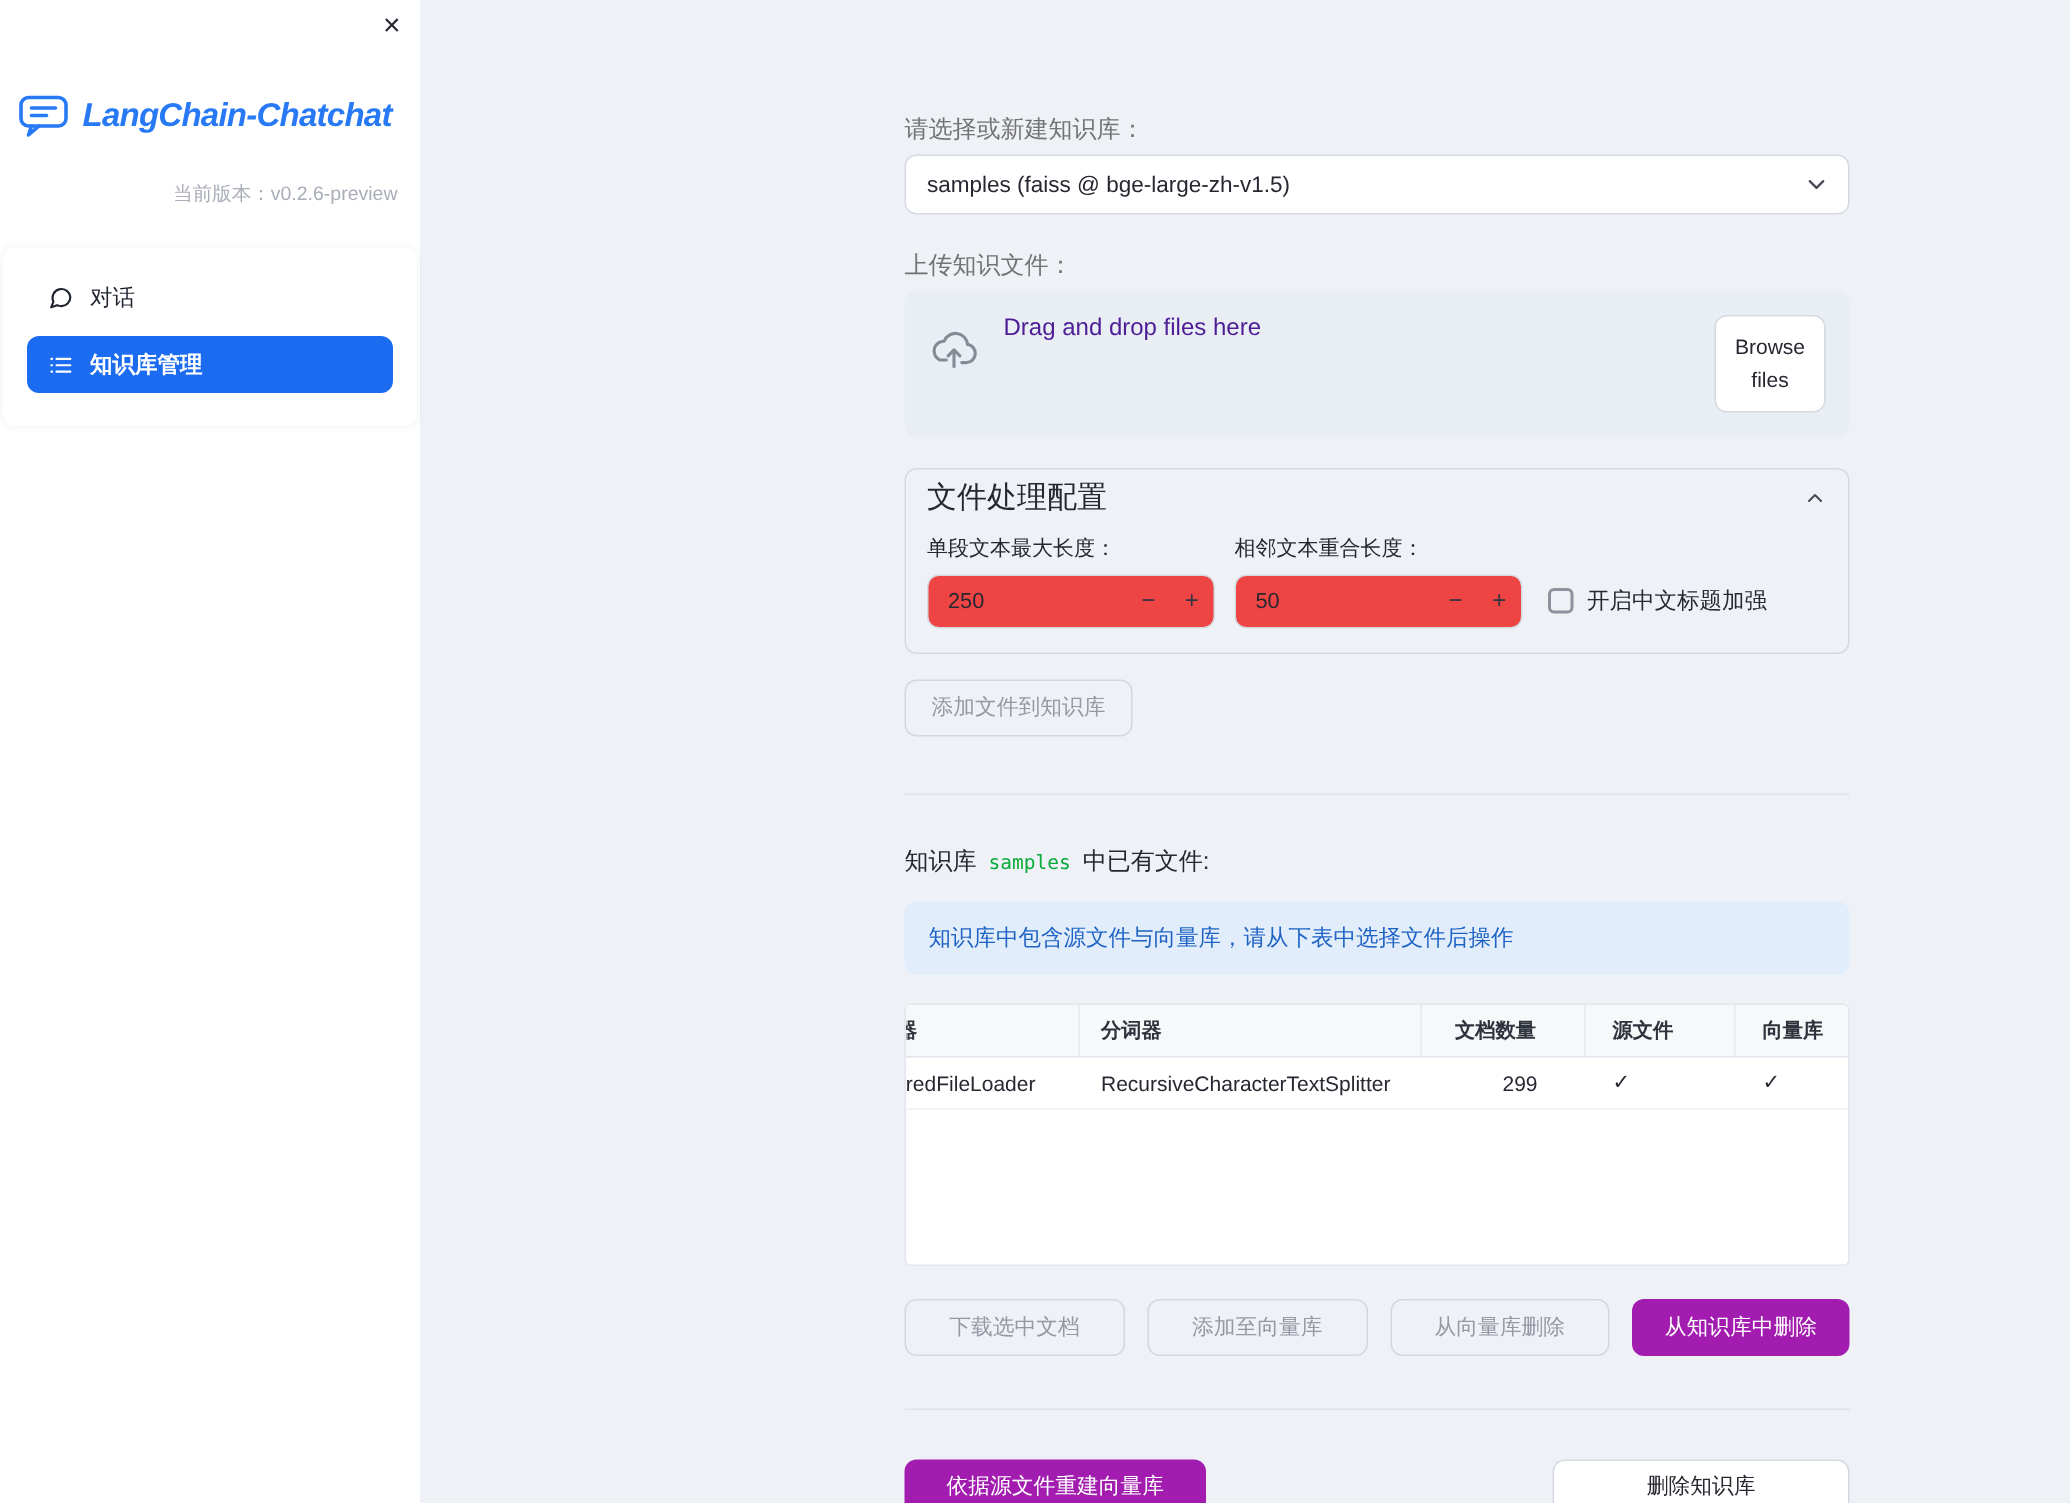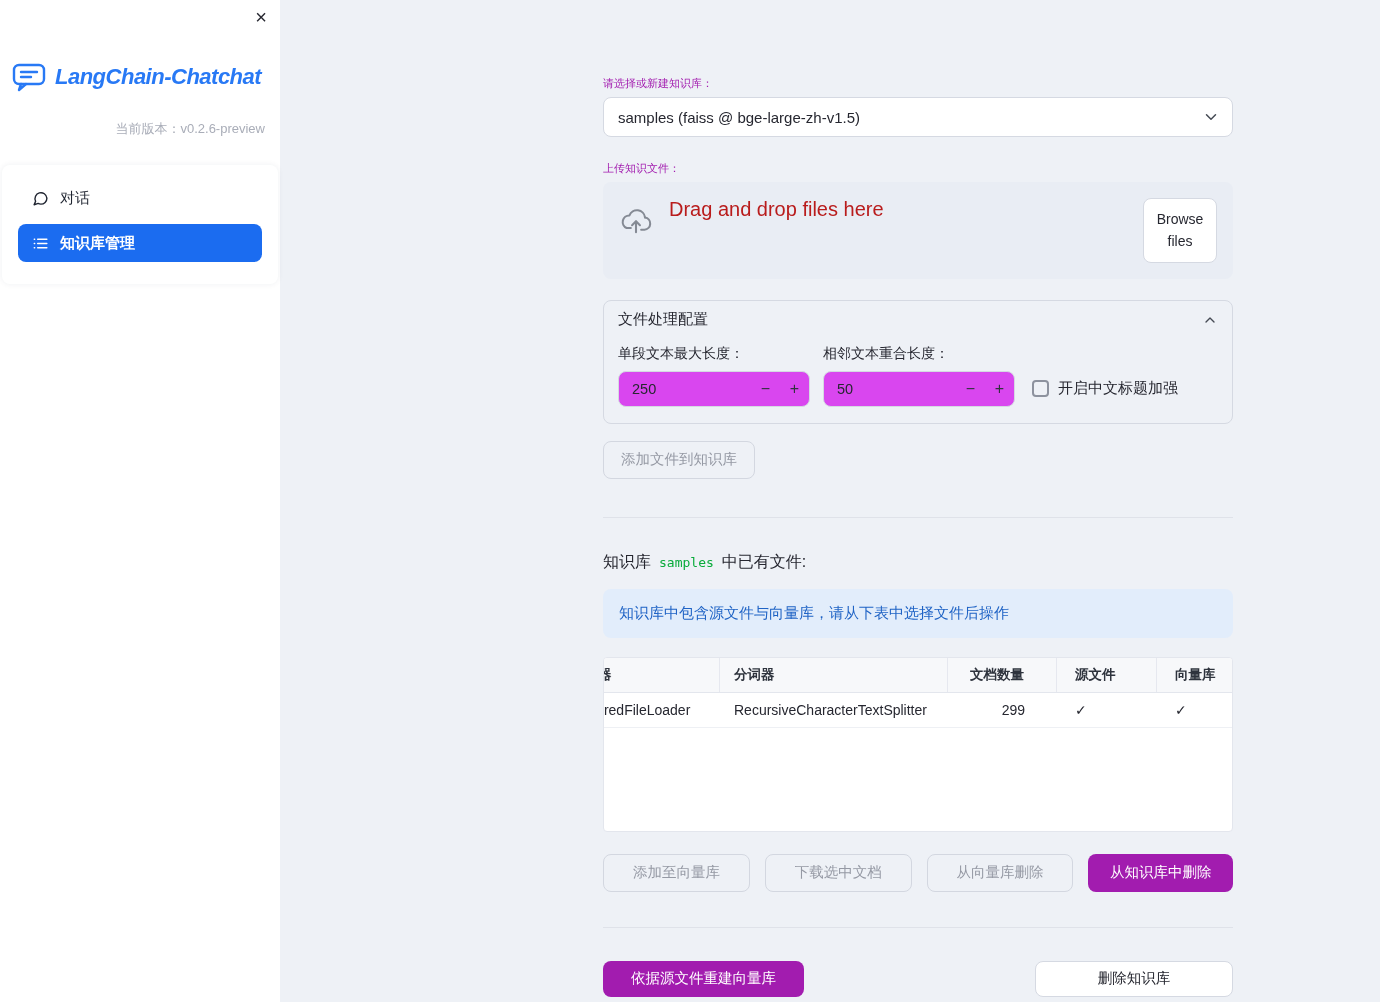--- a/index.html
+++ b/index.html
@@ -52,56 +52,56 @@
   .menu-item.active { background: #1b6cf0; color: #ffffff; font-weight: 600; }
   .menu-item .mi-icon { display:flex; align-items:center; }
 
   
   .main {
     flex: 1; height: 100%;
     padding: 76px 0 0 323px;
   }
   .content { width: 630px; }
 
-  .w-label { font-size: 11px; color: #a21caf; margin-bottom: 6px; }
+  .w-label { font-size: 16px; color: #737373; margin-bottom: 6px; }
 
   .selectbox {
     height: 40px; background: #fff;
     border: 1px solid #d5d9e2; border-radius: 8px;
     display: flex; align-items: center; justify-content: space-between;
     padding: 0 12px 0 14px; font-size: 15px; cursor: pointer;
     margin-bottom: 24px;
   }
 
   .uploader {
     background: #e9edf4; border-radius: 8px;
     padding: 16px; display: flex; align-items: flex-start; gap: 16px;
     margin-bottom: 21px;
   }
   .cloud-wrap { padding-top: 8px; }
   .drop-texts { flex: 1; }
-  .drop-title { font-size: 20px; color: #b91c1c; margin-bottom: 7px; }
+  .drop-title { font-size: 16px; color: #4c1d95; margin-bottom: 7px; }
   .drop-limit { font-size: 12px; color: #7f838d; line-height: 1.4; max-width: 478px; }
   .browse-btn {
     flex-shrink: 0; width: 74px;
     background: #fff; border: 1px solid #d5d9e2; border-radius: 8px;
     padding: 9px 10px; font-size: 14px; color: #262730; text-align: center;
     line-height: 1.6; cursor: pointer; font-family: inherit;
   }
 
   .expander { border: 1px solid #d5d9e2; border-radius: 8px; margin-bottom: 17px; }
   .exp-header {
     height: 38px; display: flex; align-items: center; justify-content: space-between;
-    padding: 0 14px; font-size: 15px; cursor: pointer;
+    padding: 0 14px; font-size: 20px; cursor: pointer;
   }
   .exp-body { padding: 6px 14px 16px 14px; display: flex; align-items: flex-end; gap: 13px; }
   .num-group { }
   .num-label { font-size: 14px; margin-bottom: 8px; }
   .num-input {
-    width: 192px; height: 36px; background: #d946ef;
+    width: 192px; height: 36px; background: #ef4444;
     border: 1px solid #d5d9e2; border-radius: 8px;
     display: flex; align-items: center;
   }
   .num-value { flex: 1; padding-left: 13px; font-size: 14.5px; }
   .step-btn {
     width: 29px; text-align: center; font-size: 16px; color: #31333f;
     background: none; border: none; cursor: pointer; font-family: inherit;
   }
   .checkbox-row { display: flex; align-items: center; gap: 9px; margin: 0 0 9px 4px; }
   .checkbox {
@@ -304,22 +304,22 @@
           <div class="gc c1">UnstructuredFileLoader</div>
           <div class="gc c2">RecursiveCharacterTextSplitter</div>
           <div class="gc c3">299</div>
           <div class="gc c4">✓</div>
           <div class="gc c5">✓</div>
         </div>
       </div>
     </div>
 
     <div class="btn-row">
+      <button class="btn disabled">下载选中文档</button>
       <button class="btn disabled">添加至向量库</button>
-      <button class="btn disabled">下载选中文档</button>
       <button class="btn disabled">从向量库删除</button>
       <button class="btn primary">从知识库中删除</button>
     </div>
 
     <hr class="divider2">
 
     <div class="bottom-row">
       <button class="btn primary rebuild-btn">依据源文件重建向量库</button>
       <button class="btn secondary delete-kb-btn">删除知识库</button>
     </div>

